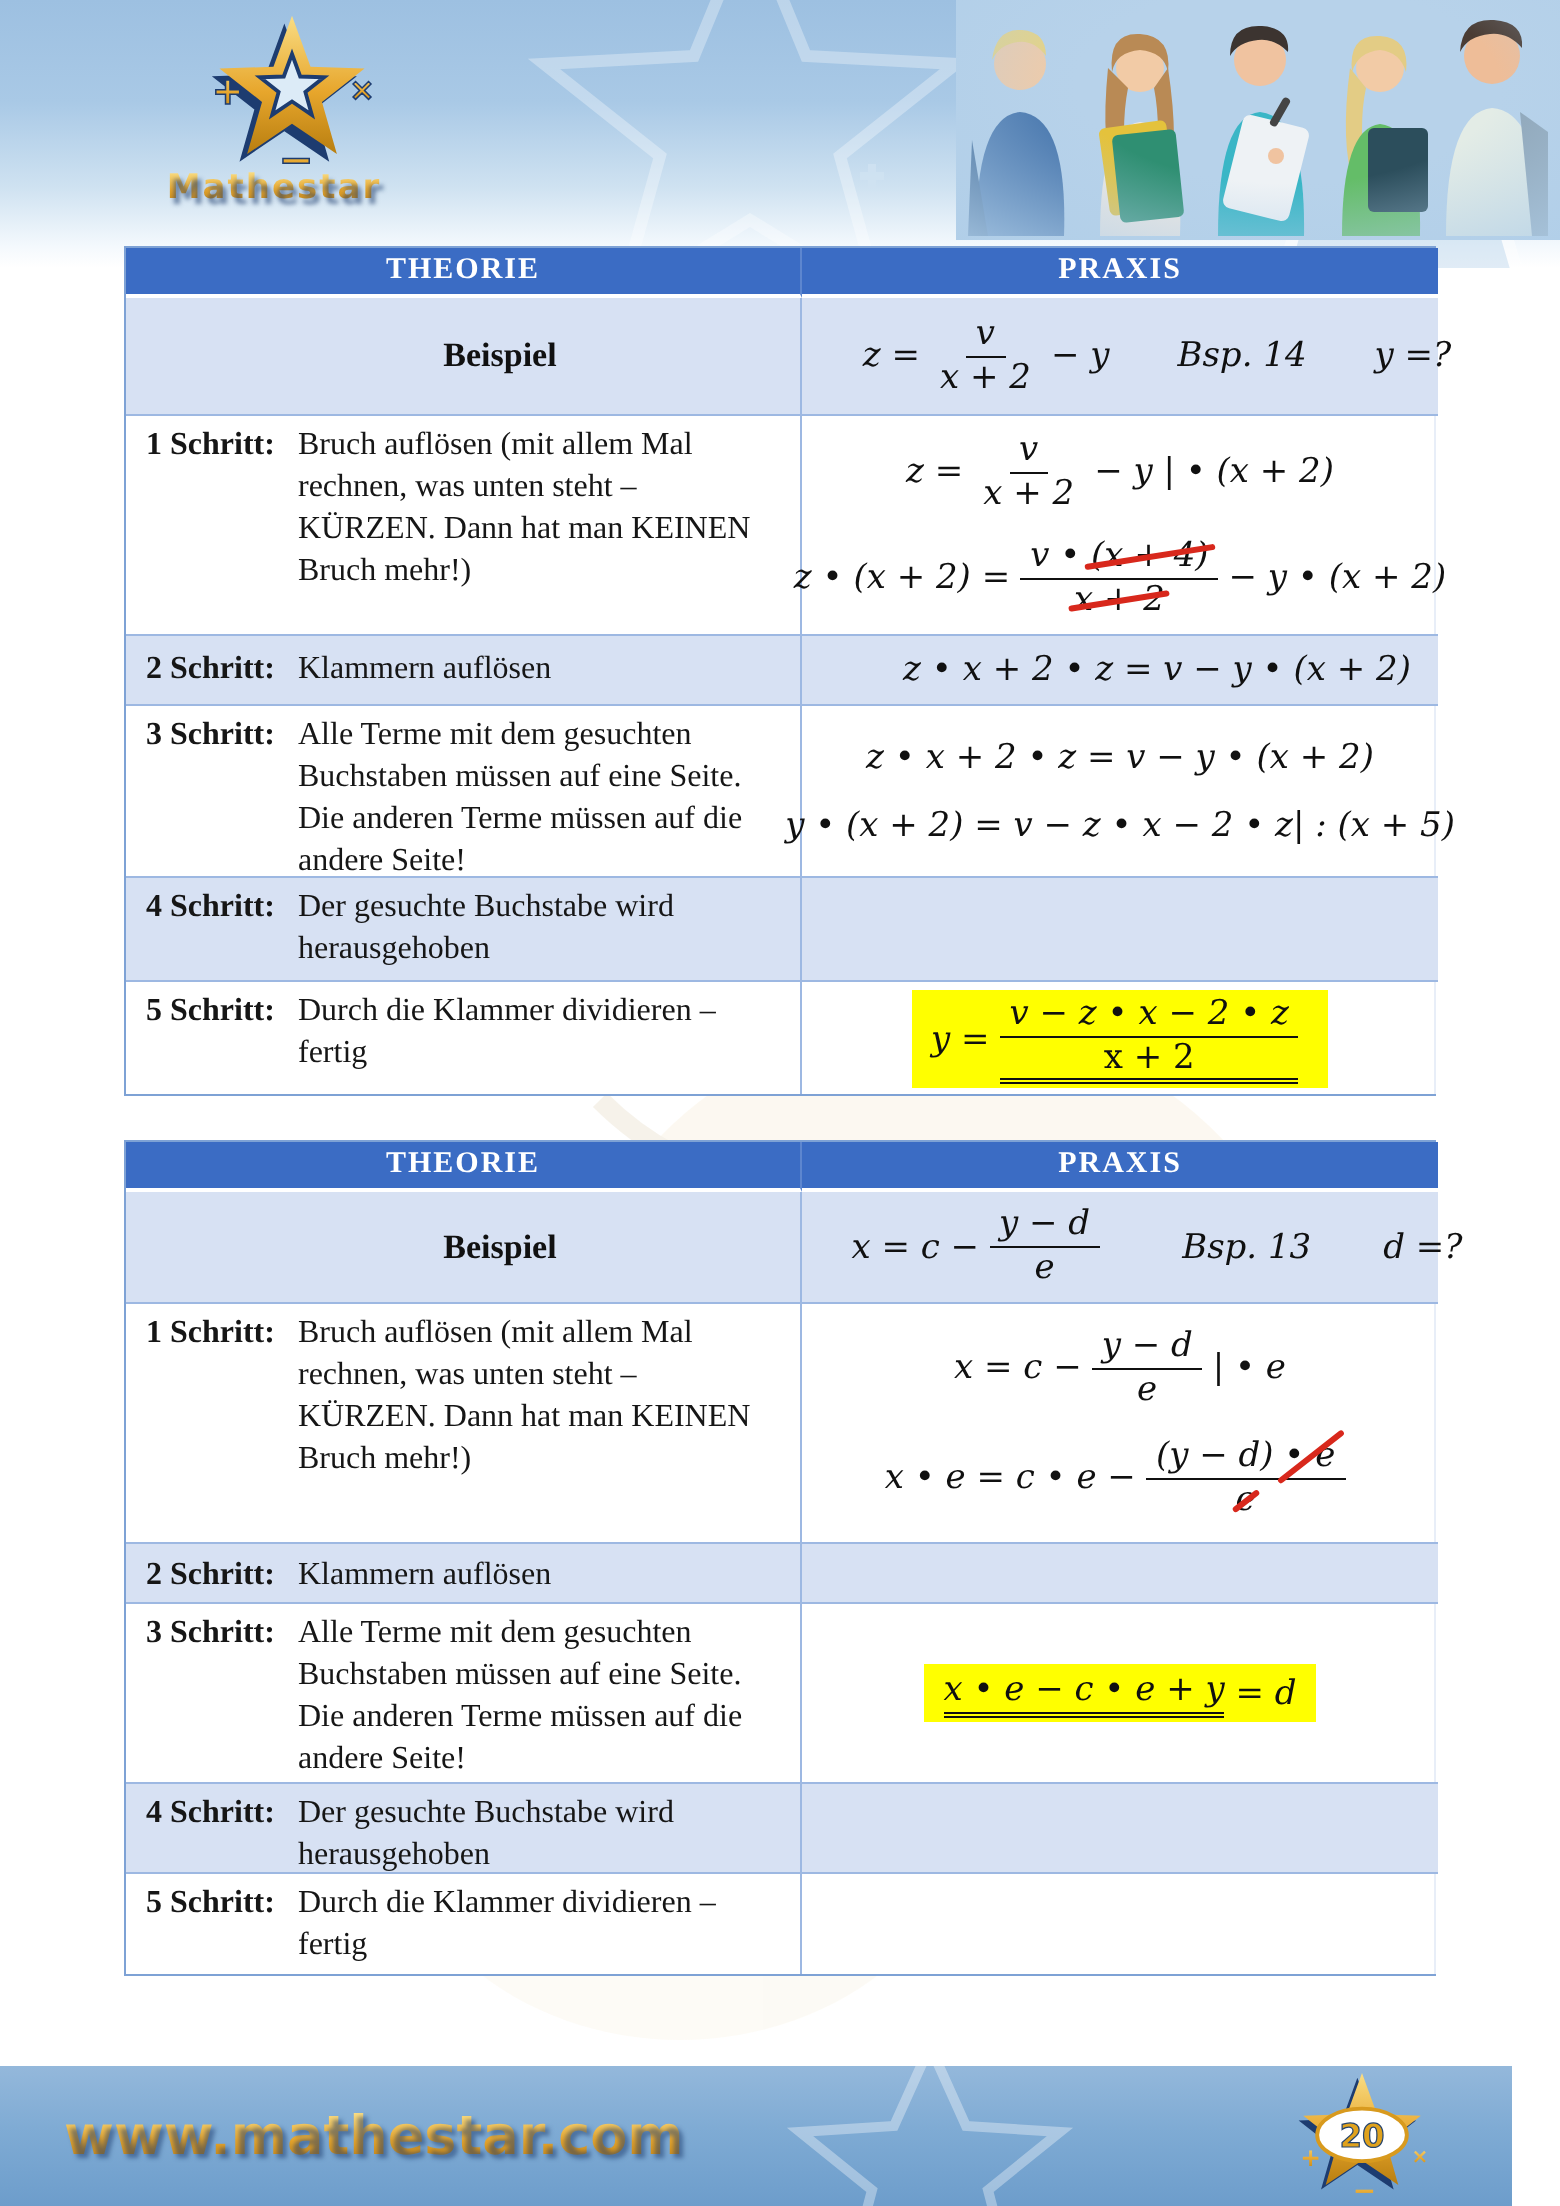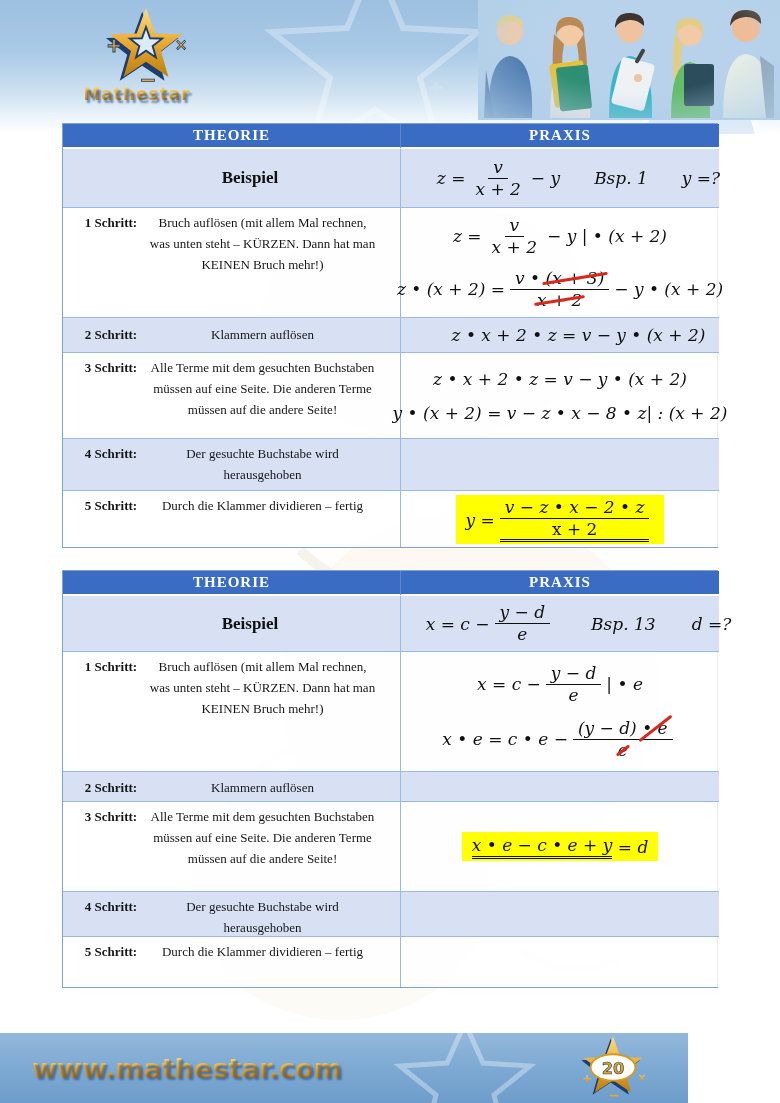--- a/index.html
+++ b/index.html
@@ -24,29 +24,29 @@
 
   
   .watermark{position:absolute;left:0;top:130px;width:780px;height:905px;pointer-events:none;}
 
   
   .mtable{position:absolute;left:62px;width:656px;display:grid;grid-template-columns:338px 318px;
     border:1px solid #7ea2d5;background:rgba(255,255,255,0.88);}
   .t1{top:123px;grid-template-rows:25px 59px 110px 35px 86px 52px 56px;}
   .t2{top:570px;grid-template-rows:25px 56px 120px 30px 90px 45px 50px;}
   .cell{border-bottom:1px solid #9db8e2;position:relative;}
-  .cell.left{border-right:1px solid #9db8e2;text-align:center;}
+  .cell.left{border-right:1px solid #9db8e2;}
   .cell.last{border-bottom:none;}
   .hd{background:#3b6cc4;color:#fff;font-weight:bold;font-size:15px;letter-spacing:1px;
     display:flex;align-items:center;justify-content:center;border-bottom:2px solid #fff;}
   .hd.left{border-right:1px solid #5d86cf;}
   .band{background:#d7e1f3;padding-left:37px;}
   .plain{background:rgba(255,255,255,0.82);}
   .beisp{display:flex;align-items:center;justify-content:center;font-weight:bold;font-size:17px;color:#111;}
-  .theory{padding:4px 24px 0 10px;font-size:13px;line-height:21px;color:#161616;
+  .theory{padding:4px 24px 0 10px;font-size:16px;line-height:21px;color:#161616;
     display:grid;grid-template-columns:76px 1fr;align-content:start;}
   .theory .lbl{font-weight:bold;white-space:nowrap;}
   .praxis{display:flex;flex-direction:column;align-items:center;justify-content:center;}.gap12{gap:12px;}.gap14{gap:14px;}
 
   
   .eq{font-family:"DejaVu Serif",serif;font-style:italic;font-size:17px;color:#101010;
     display:flex;align-items:center;white-space:pre;}
   .frac{display:inline-flex;flex-direction:column;align-items:center;vertical-align:middle;margin:0 5px;}
   .frac .num{display:flex;justify-content:center;border-bottom:1.6px solid #101010;
     padding:0 5px 1px 5px;line-height:19px;white-space:pre;}
@@ -55,21 +55,21 @@
   .struck::after{content:"";position:absolute;background:#d8281c;height:3px;border-radius:2px;
     left:-6%;right:-6%;top:46%;}
   .sk-shallow::after{transform:rotate(-9deg);}
   .sk-steep::after{left:-30%;right:-30%;transform:rotate(-38deg);}
   .hl{background:#ffff00;padding:3px 10px 2px 10px;}
   .den-dbl{border-bottom:3px double #101010;align-self:stretch;text-align:center;
     font-style:normal;padding-bottom:1px;}
   .undl{border-bottom:3px double #101010;padding-bottom:1px;}
 
   
-  .footer{position:absolute;left:0;top:1033px;width:688px;height:70px;
+  .footer{position:absolute;left:0;top:1033px;width:756px;height:70px;
     background:linear-gradient(180deg,#94b8db 0%,#7fabd4 45%,#6d9dcb 100%);
     display:flex;align-items:center;justify-content:space-between;padding:0 32px;}
   .footer-stars{position:absolute;left:0;top:0;width:780px;height:70px;pointer-events:none;}
   .gold-link{font-family:"DejaVu Sans",sans-serif;font-weight:bold;font-size:27px;
     color:#e7a62c;background:linear-gradient(180deg,#f9dd84 12%,#e7a62c 55%,#c07f10 95%);
     -webkit-background-clip:text;background-clip:text;-webkit-text-fill-color:transparent;
     text-shadow:2px 2px 2px rgba(27,58,107,0.5);position:relative;z-index:2;}
   .badge{position:relative;z-index:2;width:86px;height:68px;margin-top:2px;}
 </style>
 </head>
@@ -176,63 +176,63 @@
     <div class="cell band praxis">
       <div class="eq" style="gap:34px;">
         <span style="display:inline-flex;align-items:center;">
           <span>z =</span>
           <span class="frac">
             <span class="num">v</span>
             <span class="den">x + 2</span>
           </span>
           <span>− y</span>
         </span>
-        <span>Bsp. 1</span>
+        <span>Bsp. 14</span>
         <span>y =?</span>
       </div>
     </div>
 
     <div class="cell left plain theory">
       <span class="lbl">1 Schritt:</span>
       <span>Bruch auflösen (mit allem Mal rechnen, was unten steht – KÜRZEN. Dann hat man KEINEN Bruch mehr!)</span>
     </div>
     <div class="cell plain praxis gap12">
       <div class="eq">
         <span>z =</span>
         <span class="frac">
           <span class="num">v</span>
           <span class="den">x + 2</span>
         </span>
         <span>− y | • (x + 2)</span>
       </div>
       <div class="eq">
         <span>z • (x + 2) =</span>
         <span class="frac">
-          <span class="num"><span>v • </span><span class="struck sk-shallow">(x + 3)</span></span>
+          <span class="num"><span>v • </span><span class="struck sk-shallow">(x + 4)</span></span>
           <span class="den"><span class="struck sk-shallow">x + 2</span></span>
         </span>
         <span>− y • (x + 2)</span>
       </div>
     </div>
 
     <div class="cell left band theory" style="padding-top:6px;">
       <span class="lbl">2 Schritt:</span>
       <span>Klammern auflösen</span>
     </div>
     <div class="cell band praxis">
       <div class="eq">z • x + 2 • z = v − y • (x + 2)</div>
     </div>
 
     <div class="cell left plain theory">
       <span class="lbl">3 Schritt:</span>
       <span>Alle Terme mit dem gesuchten Buchstaben müssen auf eine Seite. Die anderen Terme müssen auf die andere Seite!</span>
     </div>
     <div class="cell plain praxis gap14">
       <div class="eq">z • x + 2 • z = v − y • (x + 2)</div>
-      <div class="eq">y • (x + 2) = v − z • x − 8 • z| : (x + 2)</div>
+      <div class="eq">y • (x + 2) = v − z • x − 2 • z| : (x + 5)</div>
     </div>
 
     <div class="cell left band theory">
       <span class="lbl">4 Schritt:</span>
       <span>Der gesuchte Buchstabe wird herausgehoben</span>
     </div>
     <div class="cell band praxis"></div>
 
     <div class="cell left plain theory last">
       <span class="lbl">5 Schritt:</span>

